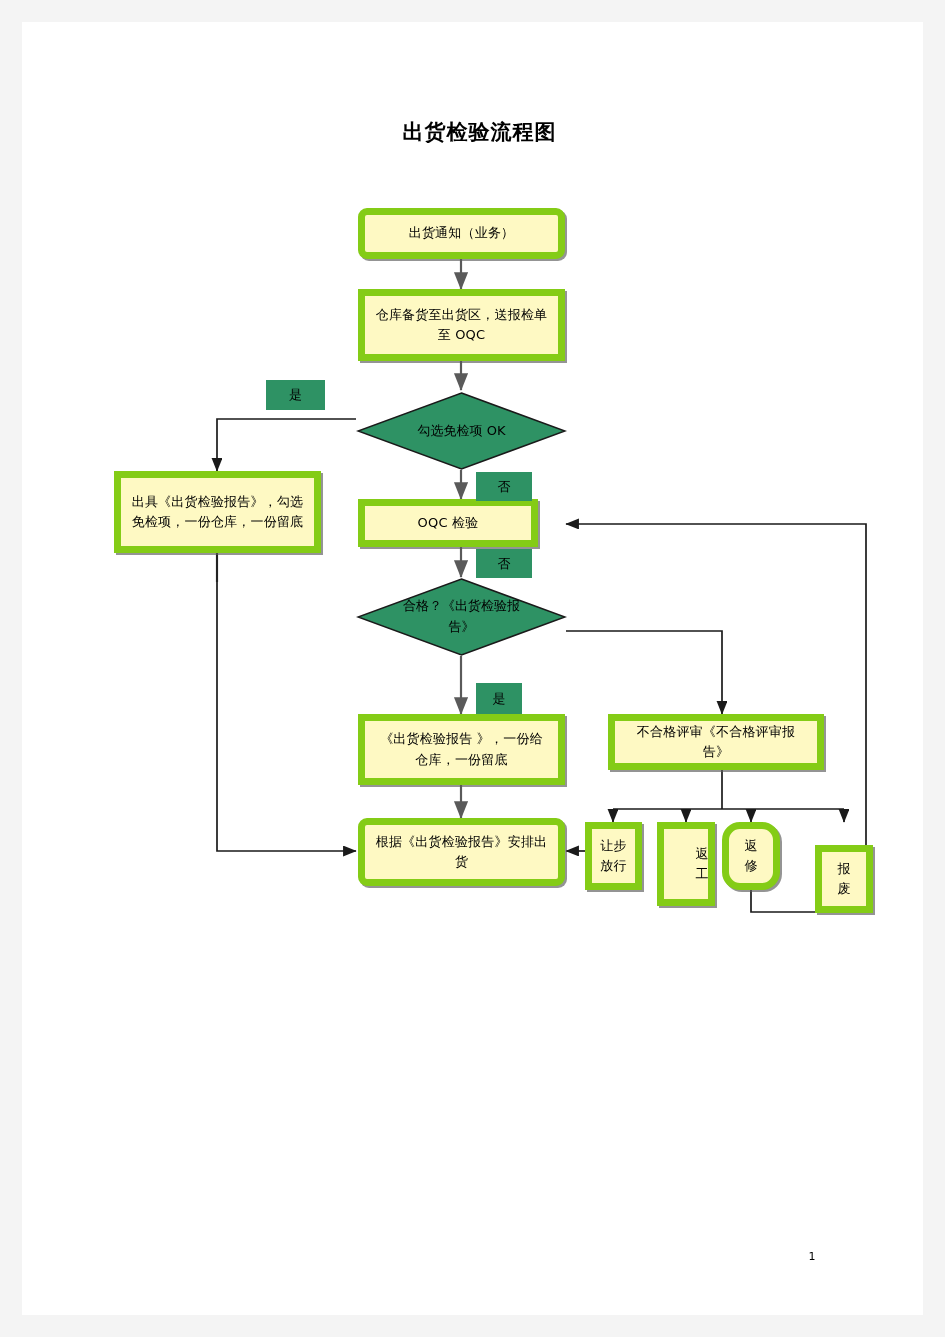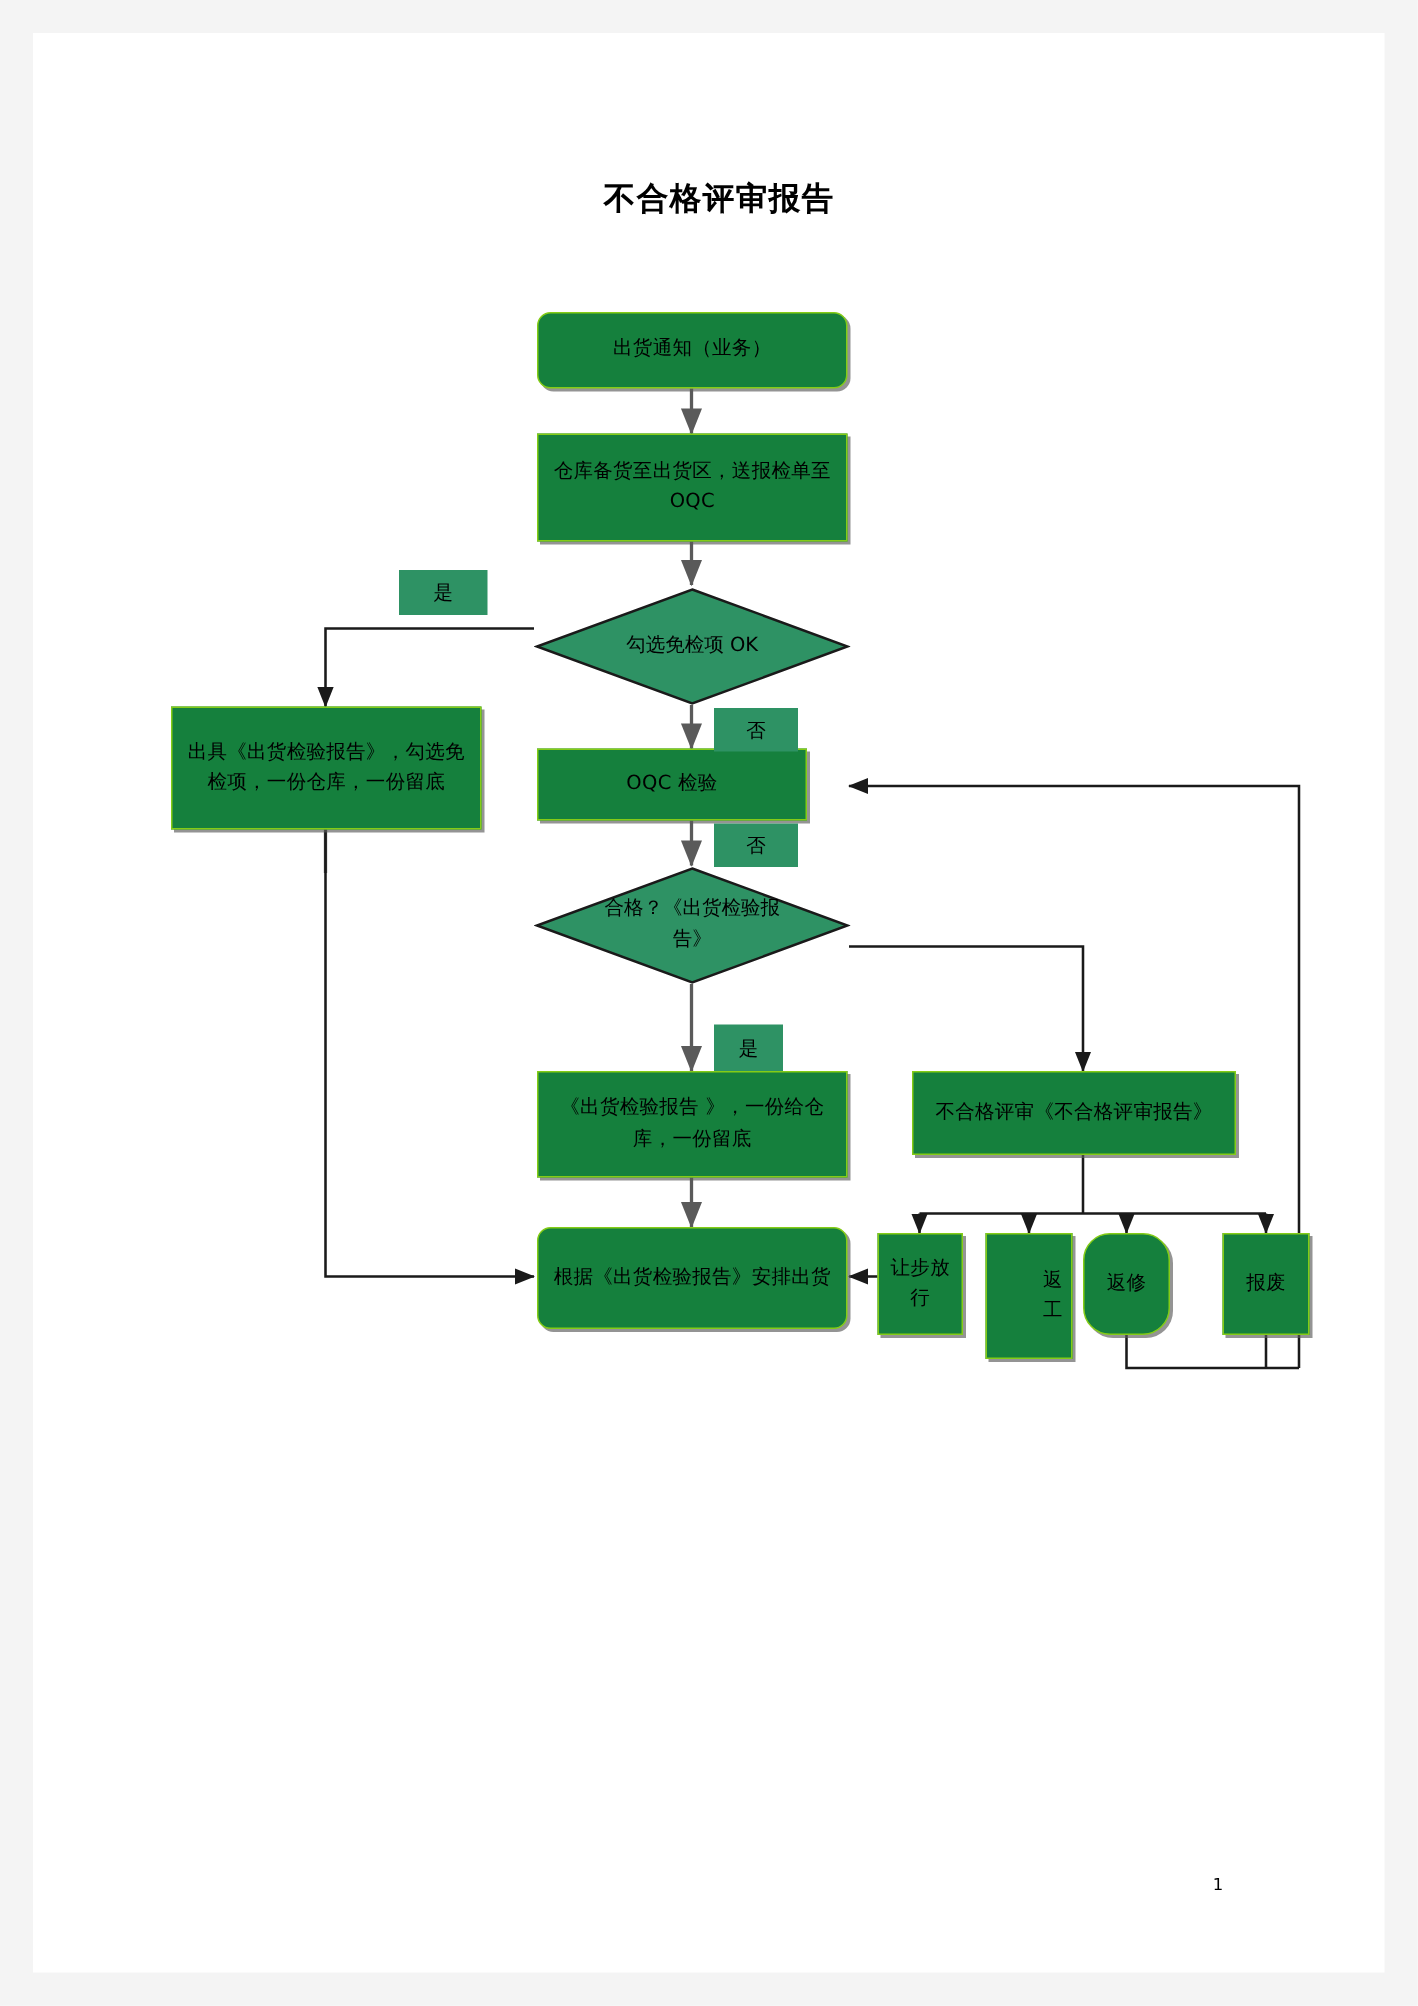--- a/index.html
+++ b/index.html
@@ -24,22 +24,22 @@
   }
   #canvas {
     position: absolute;
     left: 0;
     top: 0;
     width: 901px;
     height: 1293px;
   }
   .node {
     position: absolute;
-    background: #15803d;
-    border: 1px solid #84cc16;
+    background: #fef9c3;
+    border: 7px solid #84cc16;
     box-sizing: border-box;
     color: #000000;
     display: flex;
     align-items: center;
     justify-content: center;
     text-align: center;
     line-height: 1.55;
     font-size: 13px;
     letter-spacing: 0.2px;
     z-index: 3;
@@ -118,21 +118,21 @@
     height: 1293px;
     z-index: 1;
   }
 </style>
 </head>
 <body>
 
 <div id="page">
   <div id="canvas">
 
-    <div id="title"><span class="tinner">不合格评审报告</span></div>
+    <div id="title"><span class="tinner">出货检验流程图</span></div>
 
     <svg id="wires" viewBox="0 0 901 1293">
       <defs>
         <marker id="arrow" markerWidth="9" markerHeight="9" refX="7.6" refY="3.2" orient="auto" markerUnits="strokeWidth">
           <path d="M0,0 L8,3.2 L0,6.4 z" fill="#1a1a1a"></path>
         </marker>
         <marker id="arrowg" markerWidth="9" markerHeight="9" refX="7.6" refY="3.2" orient="auto" markerUnits="strokeWidth">
           <path d="M0,0 L8,3.2 L0,6.4 z" fill="#5a5a5a"></path>
         </marker>
       </defs>
@@ -231,21 +231,21 @@
     </div>
 
     <div class="node shadow" style="left:635px; top:800px; width:58px; height:84px;padding-left:32px;">
       <span class="txt" style="padding:0 14px;">返工</span>
     </div>
 
     <div class="node shadow" style="left:700px; top:800px; width:58px; height:68px;border-radius:18px;">
       <span class="txt" style="padding:0 14px;">返修</span>
     </div>
 
-    <div class="node shadow" style="left:793px; top:800px; width:58px; height:68px;">
+    <div class="node shadow" style="left:793px; top:823px; width:58px; height:68px;">
       <span class="txt" style="padding:0 14px;">报废</span>
     </div>
 
     <div class="node rounded shadow" style="left:336px; top:796px; width:207px; height:68px;">
       <span class="txt">根据《出货检验报告》安排出货</span>
     </div>
 
     <div id="pagenum">1</div>
 
   </div>

